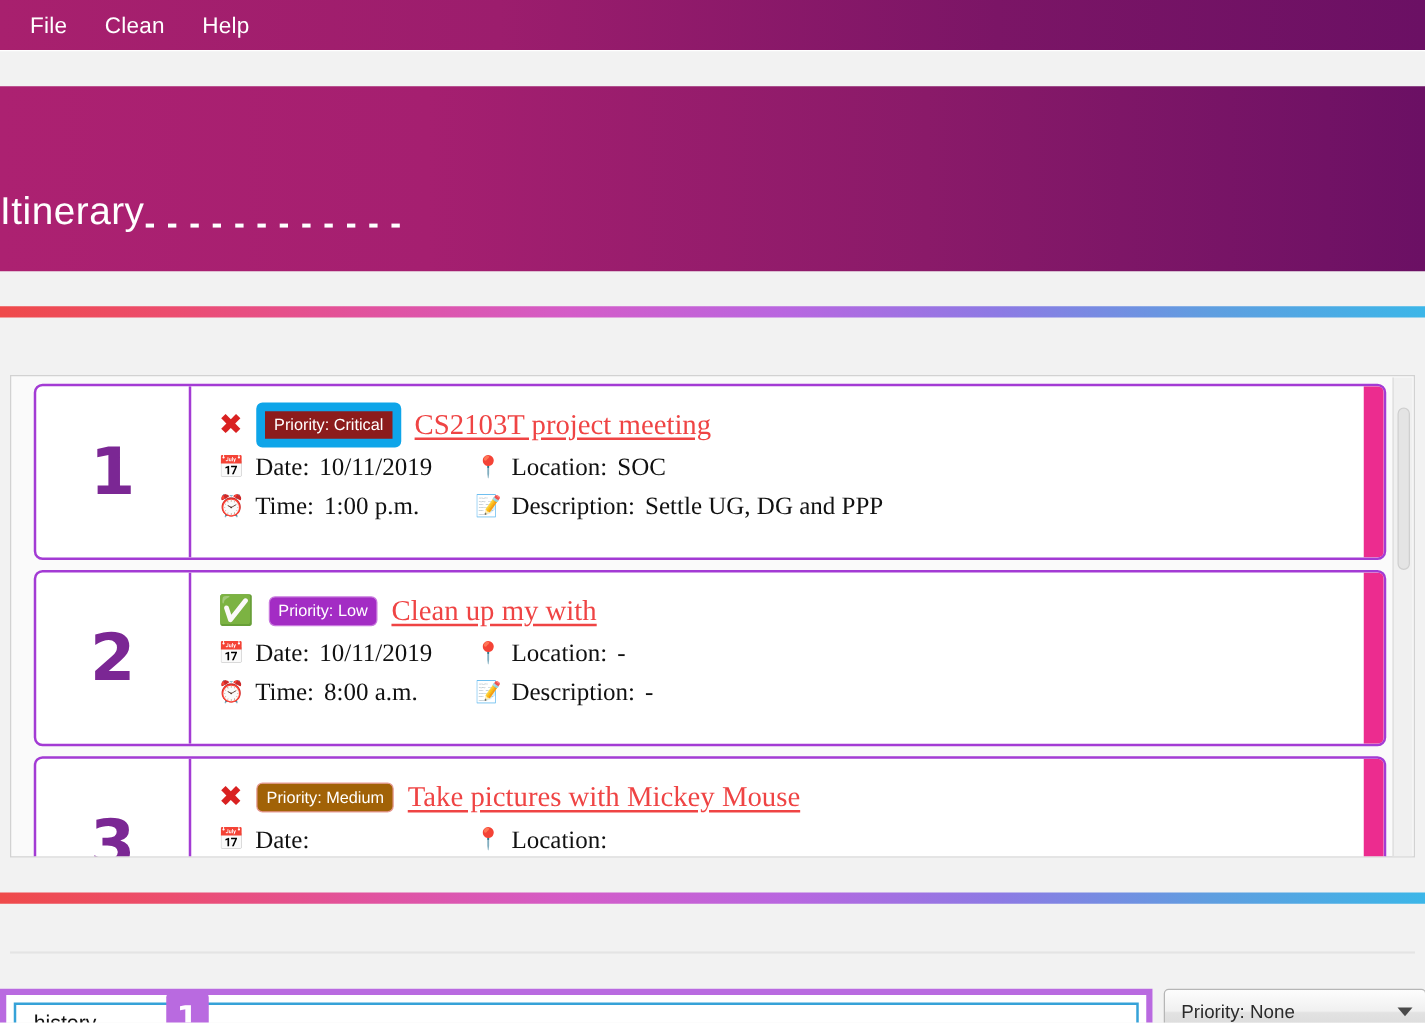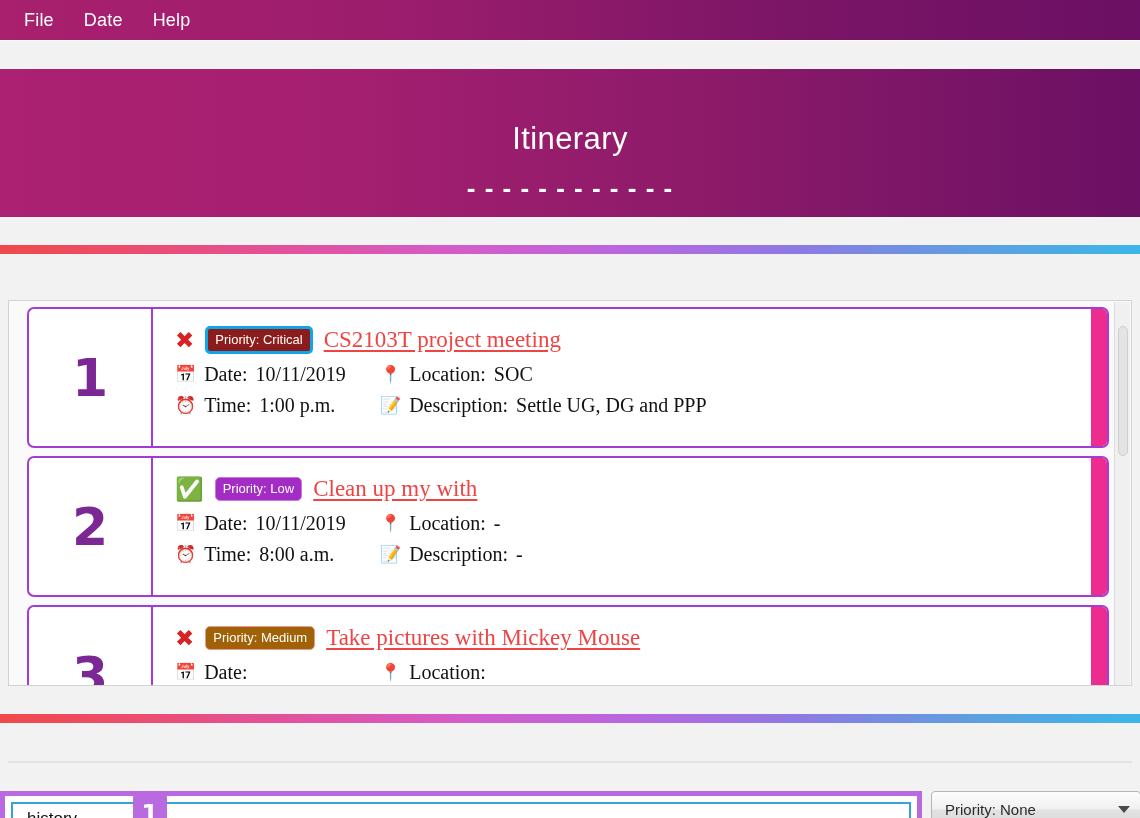--- a/index.html
+++ b/index.html
@@ -40,21 +40,20 @@
     padding: 2px 2px;
     cursor: default;
   }
 
   
   .header {
     flex: 0 0 148px;
     background: linear-gradient(to right, #ac2171 0%, #a51f70 30%, #8a1a69 65%, #6b1064 100%);
     position: relative;
     display: flex;
-    flex-direction: column;
     align-items: center;
     justify-content: flex-start;
     padding-top: 52px;
   }
   .header .title {
     color: #ffffff;
     font-size: 31px;
     font-weight: 400;
     letter-spacing: 0.4px;
   }
@@ -154,21 +153,21 @@
   .badge {
     display: inline-block;
     color: #ffffff;
     font-family: "Liberation Sans", sans-serif;
     font-size: 13px;
     line-height: 1;
     padding: 4px 7px 5px 7px;
     border-radius: 5px;
     white-space: nowrap;
   }
-  .badge.critical { background: #8c1c1c; border: 3px solid #0ea5e9; }
+  .badge.critical { background: #8c1c1c; border: 7px solid #0ea5e9; }
   .badge.low      { background: #a32cc4; border: 1px solid #c878dd; text-align: center; }
   .badge.medium   { background: #a16207; border: 1px solid #e79b95; }
 
   .task-name {
     font-family: "Liberation Serif", serif;
     font-size: 23px;
     color: #ef4444;
     text-decoration: underline;
     text-underline-offset: 3px;
     white-space: nowrap;
@@ -284,21 +283,21 @@
     border-top: 7px solid #4a4a4a;
   }
 </style>
 </head>
 <body>
 
 <div id="app">
 
   <div class="menubar">
     <span class="mi">File</span>
-    <span class="mi">Date</span>
+    <span class="mi">Clean</span>
     <span class="mi">Help</span>
   </div>
 
   <div class="header">
     <div class="title">Itinerary</div>
     <div class="dashes">- - - - - - - - - - - -</div>
   </div>
 
   <div class="rainbow"></div>
 

